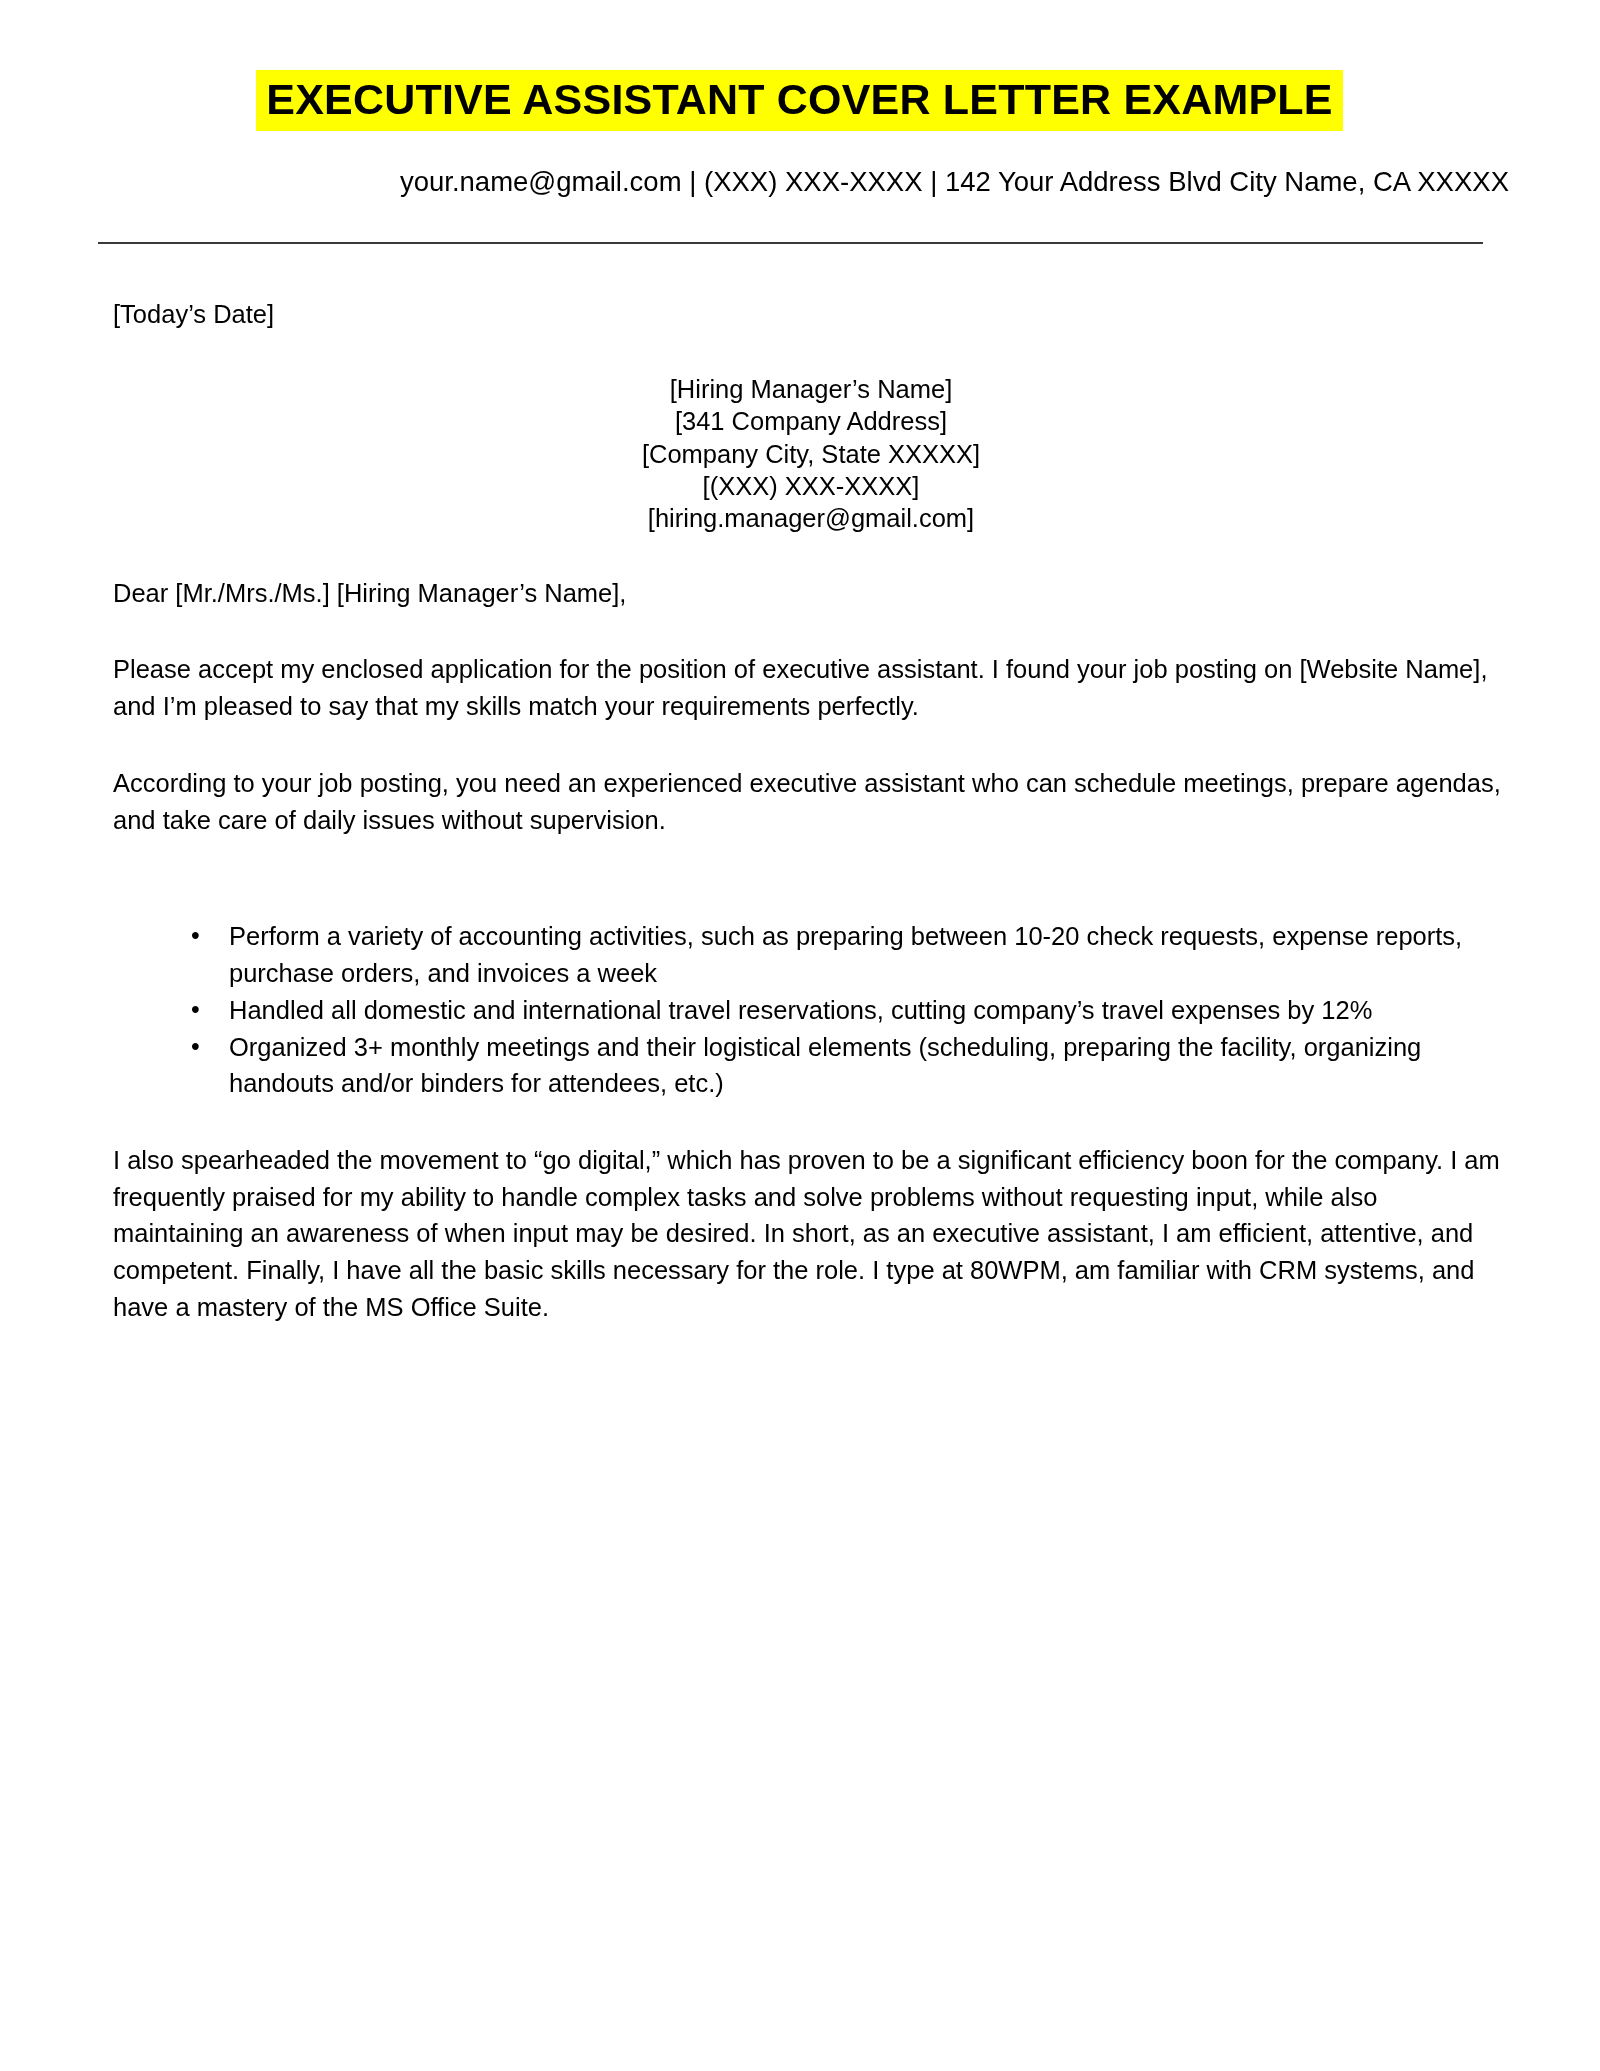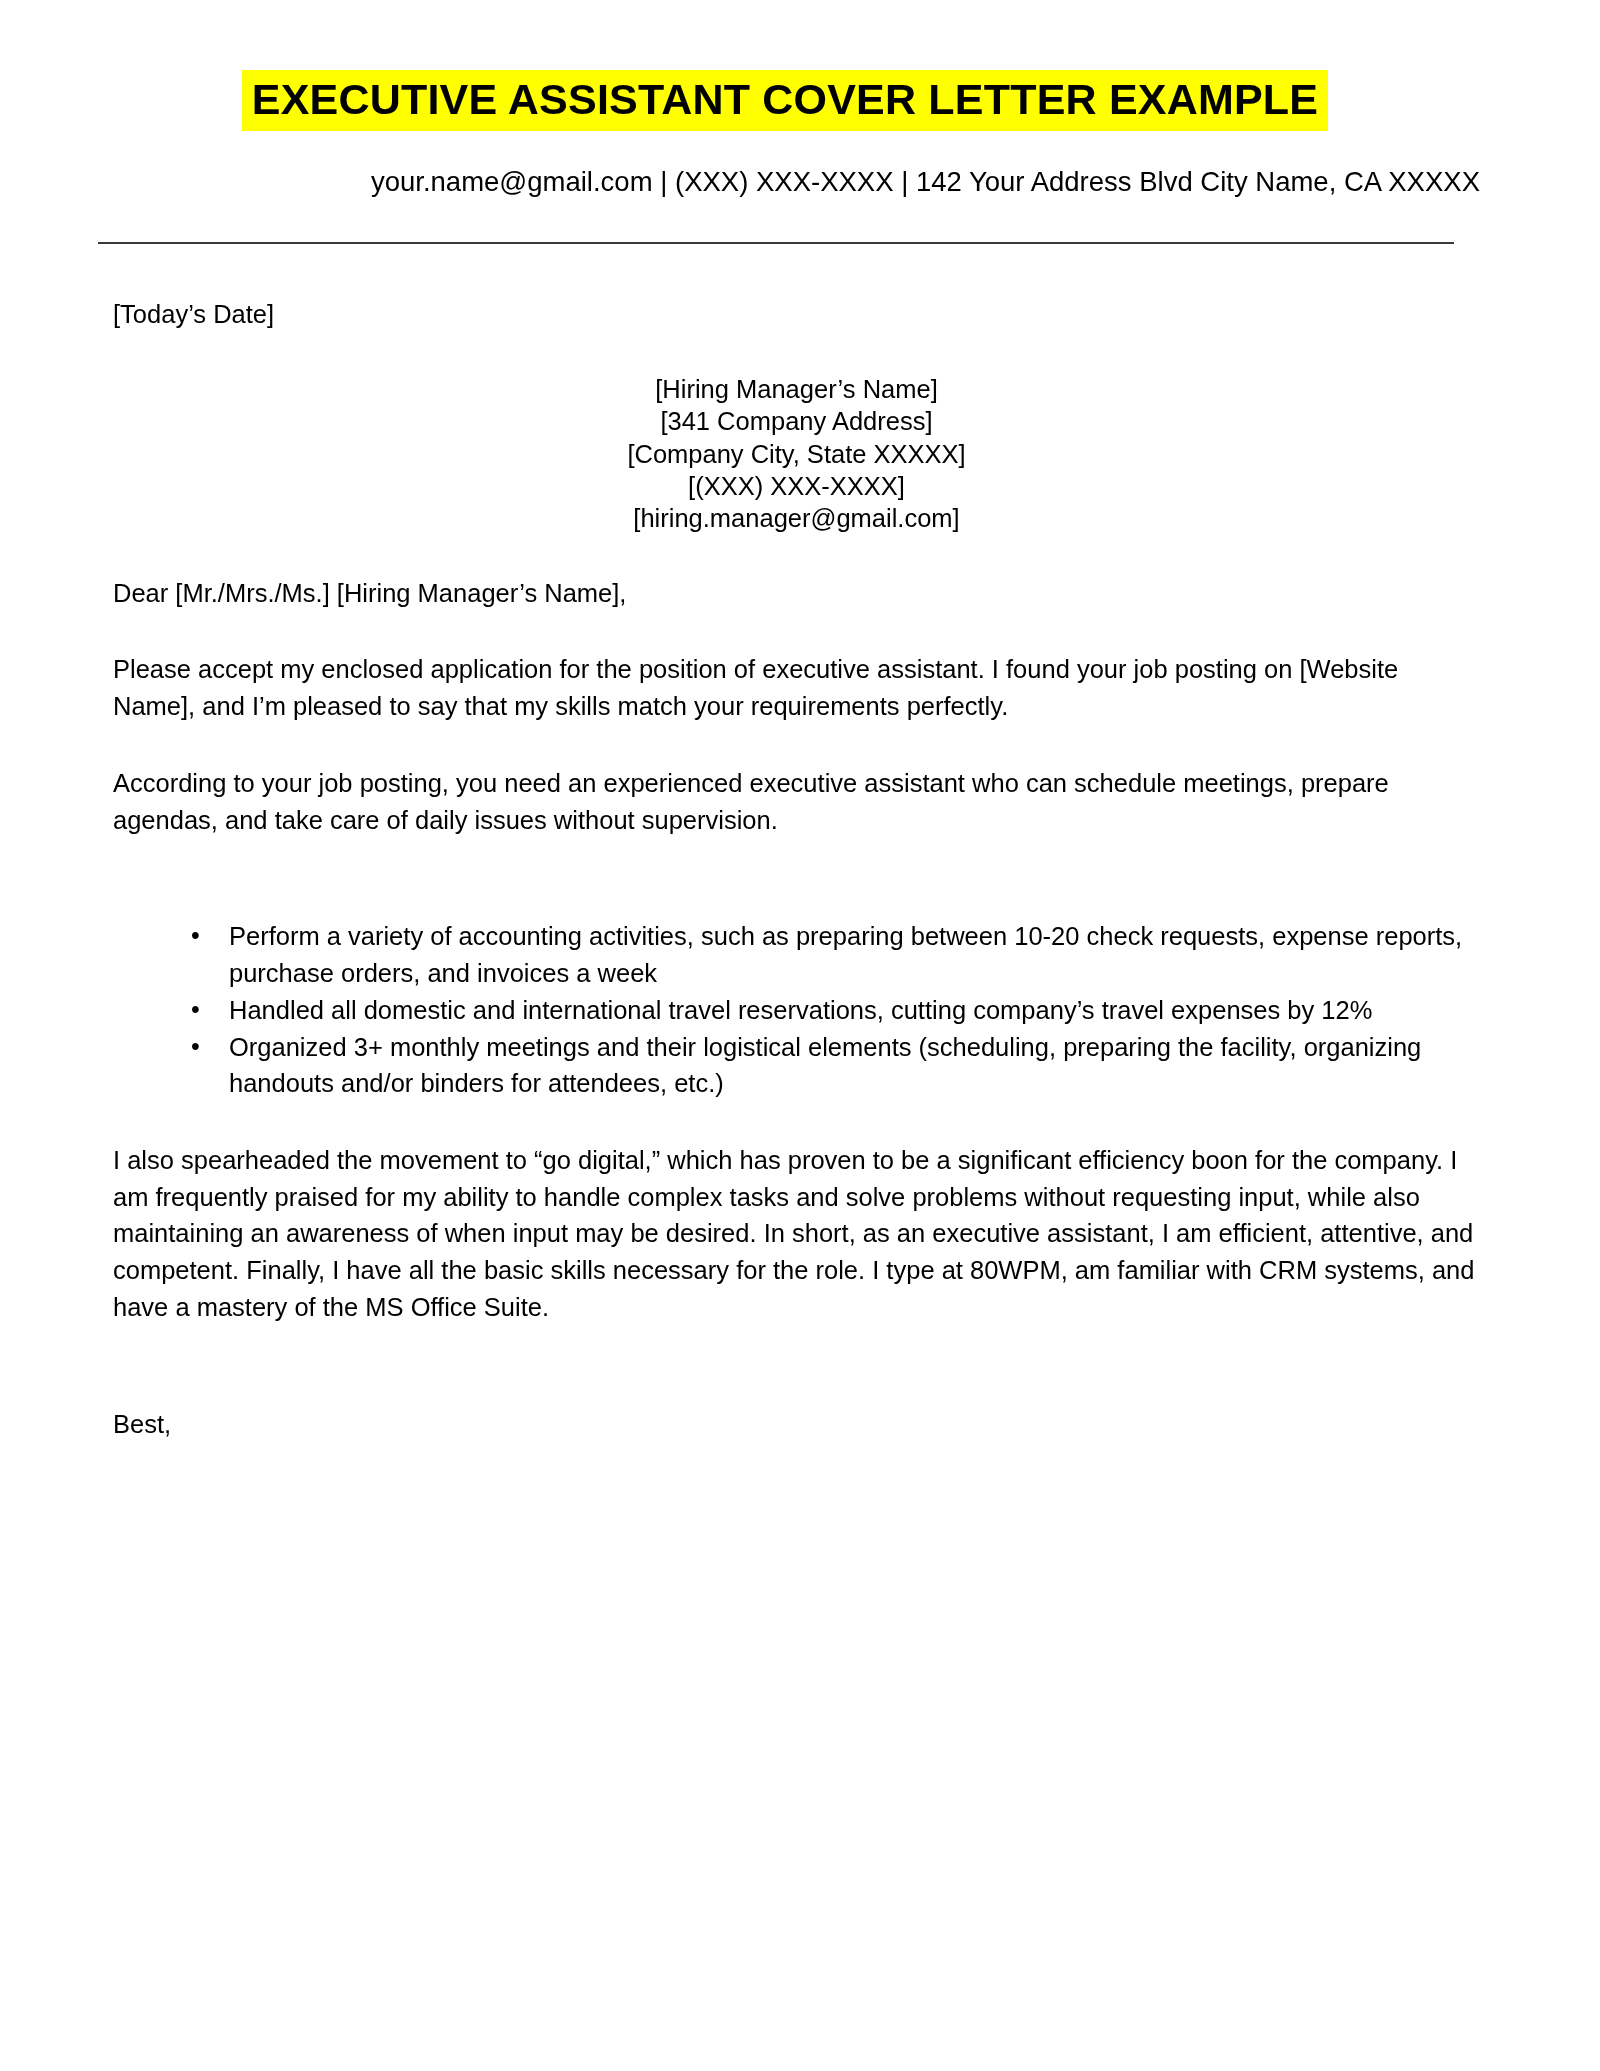--- a/index.html
+++ b/index.html
@@ -20,21 +20,21 @@
     box-sizing: border-box;
     padding: 0;
     overflow: hidden;
   }
   .inner {
     position: absolute;
     left: 0;
     top: 0;
     width: 1600px;
     height: 2071px;
-    padding: 70px 120px 0 90px;
+    padding: 70px 91px 0 90px;
     box-sizing: border-box;
   }
 
   
   .title-row {
     text-align: center;
     margin: 0 0 0 0;
   }
   .doc-title {
     display: inline-block;
@@ -166,20 +166,19 @@
 
       <div class="spacer-md"></div>
 
       <p class="para">I also spearheaded the movement to “go digital,” which has proven to be a significant efficiency boon for the company. I am frequently praised for my ability to handle complex tasks and solve problems without requesting input, while also maintaining an awareness of when input may be desired. In short, as an executive assistant, I am efficient, attentive, and competent. Finally, I have all the basic skills necessary for the role. I type at 80WPM, am familiar with CRM systems, and have a mastery of the MS Office Suite.</p>
 
       <div class="spacer-md"></div>
 
 
       <div class="spacer-md"></div>
 
-      <p class="para">Best,</p>
 
       <div class="spacer-md"></div>
 
 
     </div>
   </div>
 </div>
 
 </body></html>

